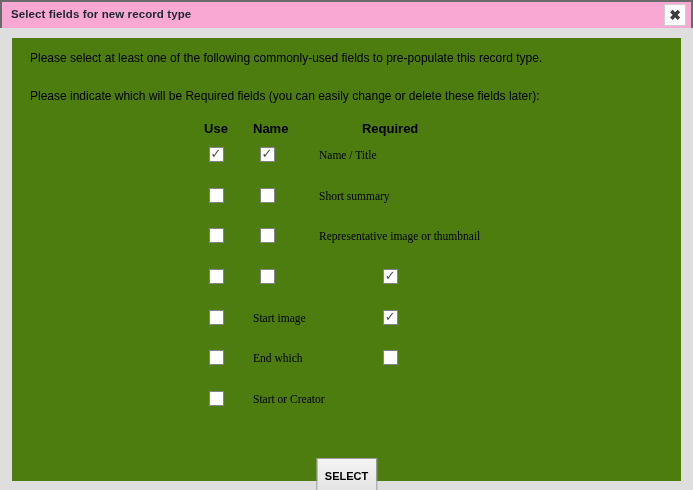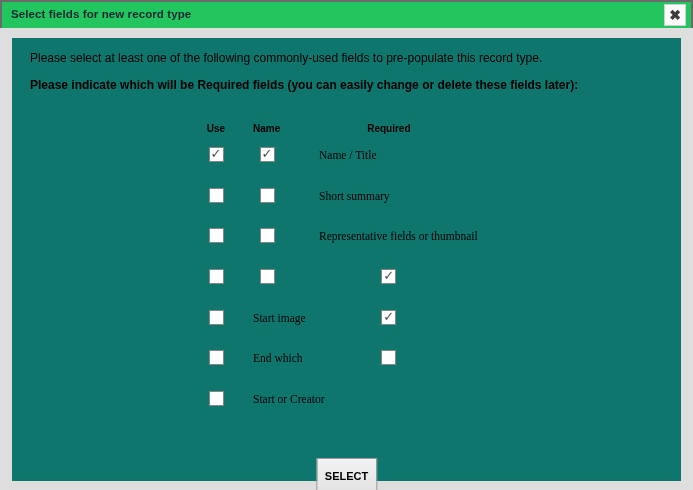--- a/index.html
+++ b/index.html
@@ -10,21 +10,21 @@
     font-family: "Liberation Sans", sans-serif;
     color: #000;
     overflow: hidden;
   }
 
   
   .titlebar {
     position: absolute;
     top: 0; left: 0;
     width: 693px; height: 28px;
-    background: #22c55e;
+    background: #f9a8d4;
     border: 2px solid #6a6a6a;
     border-bottom: none;
   }
   .titlebar .title-text {
     position: absolute;
     left: 9px; top: 0;
     line-height: 25px;
     font-size: 11.5px;
     font-weight: bold;
     color: #1d2633;
@@ -46,37 +46,37 @@
     font-weight: bold;
     color: #3d3d3d;
     line-height: 1;
   }
 
   
   .panel {
     position: absolute;
     left: 12px; top: 38px;
     width: 669px; height: 443px;
-    background: #0f766e;
+    background: #4d7c0f;
   }
   .intro-line { position: absolute; left: 18px; font-size: 12px; white-space: nowrap; }
   .intro-line.l1 { top: 13px; }
-  .intro-line.l2 { top: 40px; font-weight: bold; }
+  .intro-line.l2 { top: 51px; }
 
   
   .fields-table {
     position: absolute;
     left: 186px; top: 84px;
     display: grid;
     grid-template-columns: 36px 66px auto;
     grid-template-rows: 25px;
     grid-auto-rows: 40.7px;
   }
   .hcell {
-    font-size: 10px;
+    font-size: 13px;
     font-weight: bold;
     line-height: 14px;
     white-space: nowrap;
   }
   .hcell.c { text-align: center; }
   .hcell.name-h { padding-left: 19px; text-align: left; }
   .cbcell {
     display: flex;
     justify-content: center;
     align-items: flex-start;
@@ -169,21 +169,21 @@
   <div class="cbcell">
     <div class="checkbox cb-use">
       
     </div>
   </div>
   <div class="cbcell">
     <div class="checkbox cb-required">
       
     </div>
   </div>
-  <div class="namecell">Representative fields or thumbnail</div>
+  <div class="namecell">Representative image or thumbnail</div>
 
   <div class="cbcell">
     <div class="checkbox cb-use">
       
     </div>
   </div>
   <div class="cbcell">
     <div class="checkbox cb-required">
       
     </div>

